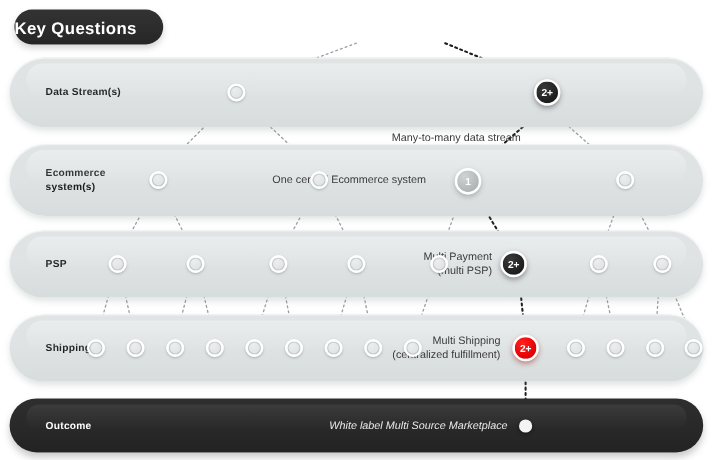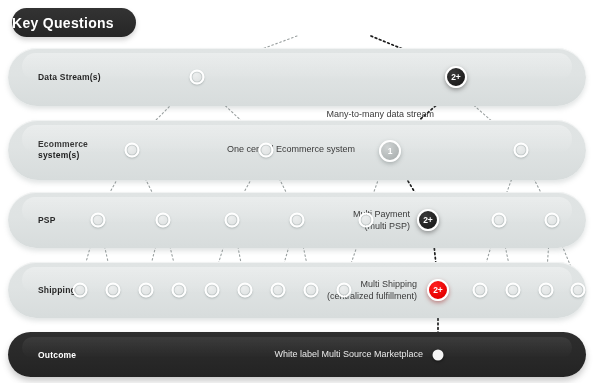--- a/index.html
+++ b/index.html
@@ -94,21 +94,21 @@
     width:11px;height:11px;background:#f4f4f4;border:none;
     box-shadow:0 1px 3px rgba(0,0,0,.55);
   }
 
   
   .ann{
     position:absolute;transform:translateY(-50%);
     font-size:9px;color:#3a3a3a;text-align:right;line-height:11.5px;
     white-space:pre-line;
   }
-  .ann.light{color:#e9e9e9;}
+  .ann.light{color:#e9e9e9;font-style:italic;}
   svg{position:absolute;inset:0;}
 </style>
 </head>
 <body>
 
 <div id="stage">
 
   <svg width="602" height="383">
     <g stroke="#9aa0a0" stroke-width="1.1" stroke-dasharray="1.6 2.6" fill="none" stroke-linecap="round">
 

